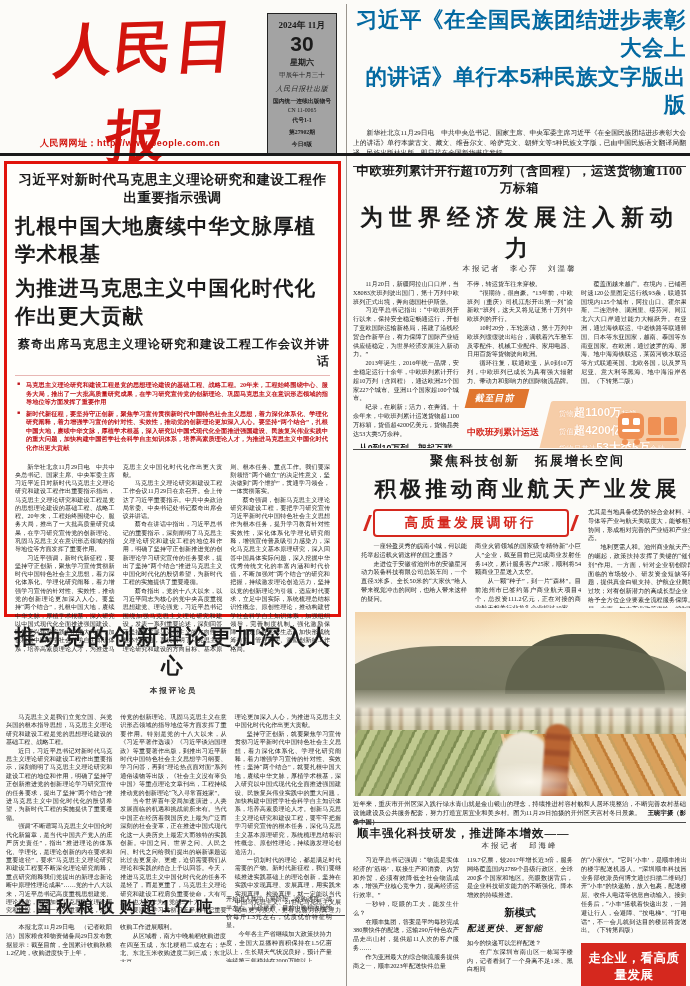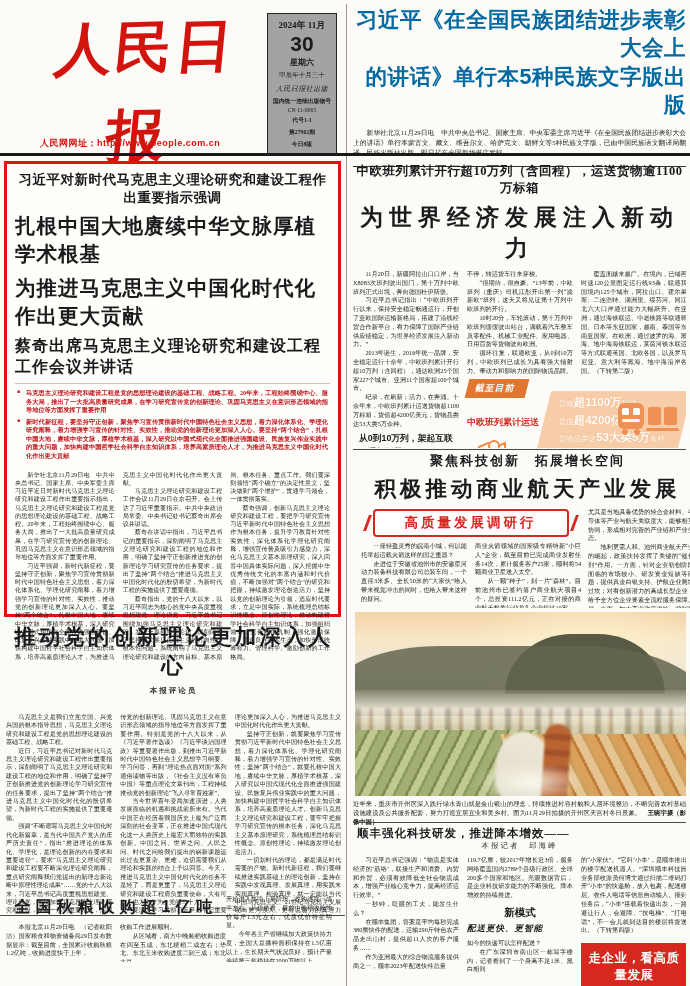--- a/index.html
+++ b/index.html
@@ -42,22 +42,22 @@
   .tr-body { margin-top:8px; font-size:6.8px; line-height:1.5; text-align:justify; text-indent:2em; }
   .tr-divider { margin-top:8px; border-bottom:1.5px solid #333; }
 
   
   .red-box { position:absolute; left:4px; top:161px; width:337px; height:456px; border:3px solid #e1130b;
              background:#fffefb; padding:7px 8px 4px; }
   .rb-kicker { text-align:center; font-family:"Liberation Sans", sans-serif; font-weight:800;
                font-size:13.5px; letter-spacing:.5px; }
   .rb-h { text-align:left; font-family:"Liberation Sans", sans-serif; font-weight:900;
           font-size:20.5px; letter-spacing:1px; line-height:1.38; margin-top:5px; }
-  .rb-sub { text-align:left; font-family:Liberation Sans, sans-serif; font-weight:600;
-            font-size:16px; letter-spacing:1px; margin-top:6px; margin-bottom:5px; }
+  .rb-sub { text-align:right; font-family:Liberation Sans, sans-serif; font-weight:600;
+            font-size:12px; letter-spacing:1px; margin-top:6px; margin-bottom:5px; }
   .rb-bullets { border-top:1px solid #e8b7b4; padding:5px 2px 4px; }
   .rb-bullets p { color:#c0161d; font-size:6.2px; line-height:1.38; font-weight:600; text-align:justify;
                   padding-left:9px; position:relative; margin-bottom:3px; }
   .rb-bullets p::before { content:"■"; position:absolute; left:0; top:0; font-size:5px; color:#c0161d; }
   .rb-cols { margin-top:3px; column-count:3; column-gap:8px; height:196px; overflow:hidden; }
   .rb-cols p { font-size:6.1px; line-height:1.36; text-align:justify; text-indent:2em; }
 
   
   .ceb { position:absolute; left:353px; top:160px; width:333px; height:288px; overflow:hidden; }
   .ceb-kicker { text-align:center; font-weight:700; font-size:12.5px; letter-spacing:.5px; margin-top:3px; }
@@ -213,20 +213,21 @@
         <p>马克思主义理论研究和建设工程工作会议11月29日在京召开。会上传达了习近平重要指示。中共中央政治局常委、中央书记处书记蔡奇出席会议并讲话。</p>
         <p>蔡奇在讲话中指出，习近平总书记的重要指示，深刻阐明了马克思主义理论研究和建设工程的地位和作用，明确了坚持守正创新推进党的创新理论学习研究宣传的任务要求，提出了坚持“两个结合”推进马克思主义中国化时代化的殷切希望，为新时代工程的实施提供了重要遵循。</p>
         <p>蔡奇指出，党的十八大以来，以习近平同志为核心的党中央高度重视思想建党、理论强党，习近平总书记围绕加强马克思主义理论研究和建设，发表一系列重要论述，深刻回答了坚持和发展马克思主义的方向性、根本性问题，系统阐明了马克思主义理论研究和建设的方向目标、基本原则、根本任务、重点工作。我们要深刻领悟“两个确立”的决定性意义，坚决做到“两个维护”，贯通学习领会，一体贯彻落实。</p>
         <p>蔡奇强调，创新马克思主义理论研究和建设工程，要把学习研究宣传习近平新时代中国特色社会主义思想作为根本任务，提升学习教育针对性实效性，深化体系化学理化研究阐释，增强宣传普及吸引力感染力，深化马克思主义基本原理研究，深入回答中国具体实际问题，深入挖掘中华优秀传统文化的丰富内涵和时代价值，不断加强对“两个结合”的研究和把握，持续激发理论创造活力，坚持以党的创新理论为引领，适应时代要求，立足中国实际，系统梳理总结标识性概念、原创性理论，推动构建哲学社会科学自主知识体系，加强组织领导，完善制度机制，强化激励保障，营造良好学术生态，加快形成统筹有力、管理科学、激励创新的工作格局。</p>
       </div>
   </div>
 
   <div class="ceb">
     <div class="ceb-kicker">中欧班列累计开行超10万列（含回程），运送货物逾1100万标箱</div>
     <div class="ceb-title">为世界经济发展注入新动力</div>
+    <div class="byline">本报记者　李心萍　刘温馨</div>
     <div class="ceb-body">
       <div class="colw bodytext">
         <div>
             <p>11月20日，新疆阿拉山口口岸，当X8083次班列驶出国门，第十万列中欧班列正式出境，奔向德国杜伊斯堡。</p>
             <p>习近平总书记指出：“中欧班列开行以来，保持安全稳定畅通运行，开创了亚欧国际运输新格局，搭建了沿线经贸合作新平台，有力保障了国际产业链供应链稳定，为世界经济发展注入新动力。”</p>
             <p>2013年诞生，2016年统一品牌，安全稳定运行十余年，中欧班列累计开行超10万列（含回程），通达欧洲25个国家227个城市、亚洲11个国家超100个城市。</p>
             <p>纪录，在刷新；活力，在奔涌。十余年来，中欧班列累计运送货物超1100万标箱，货值超4200亿美元，货物品类达53大类5万余种。</p>
           </div>
         <div class="ceb-subhead">从0到10万列，架起互联互通新桥梁</div>
 

